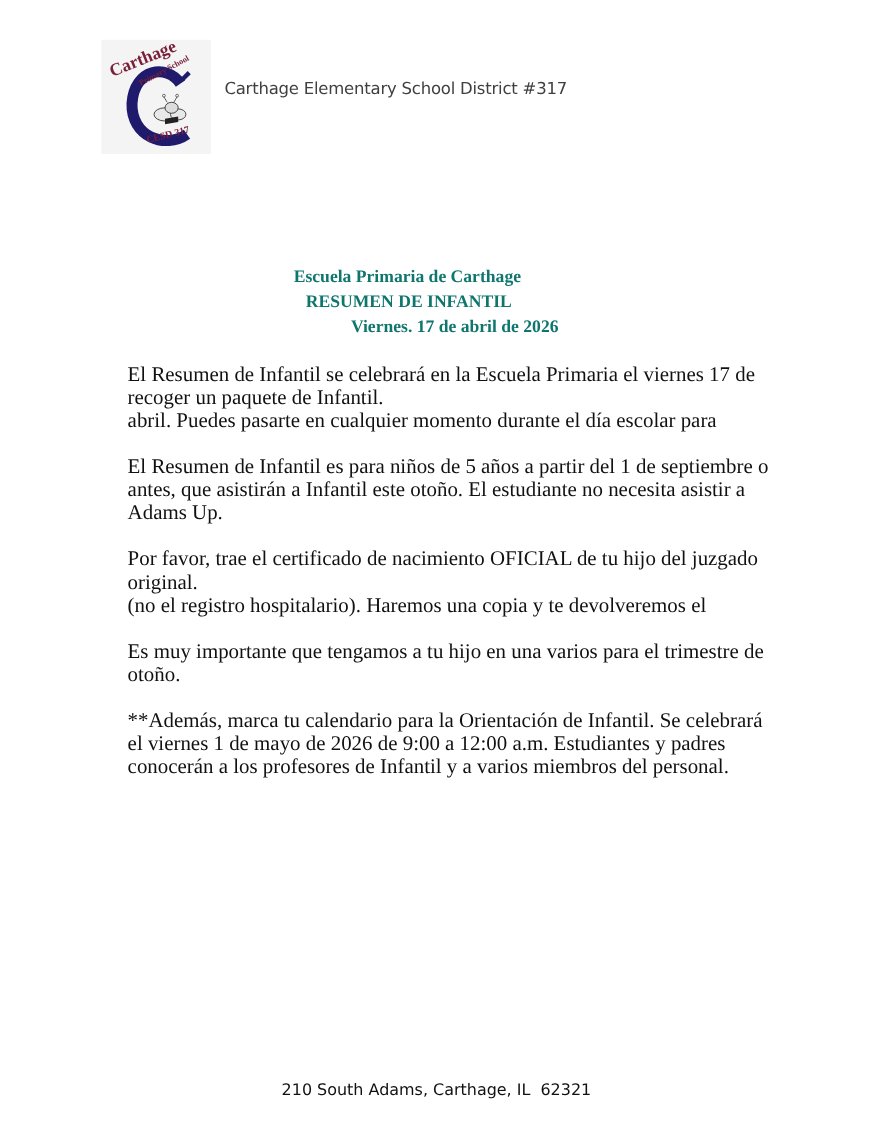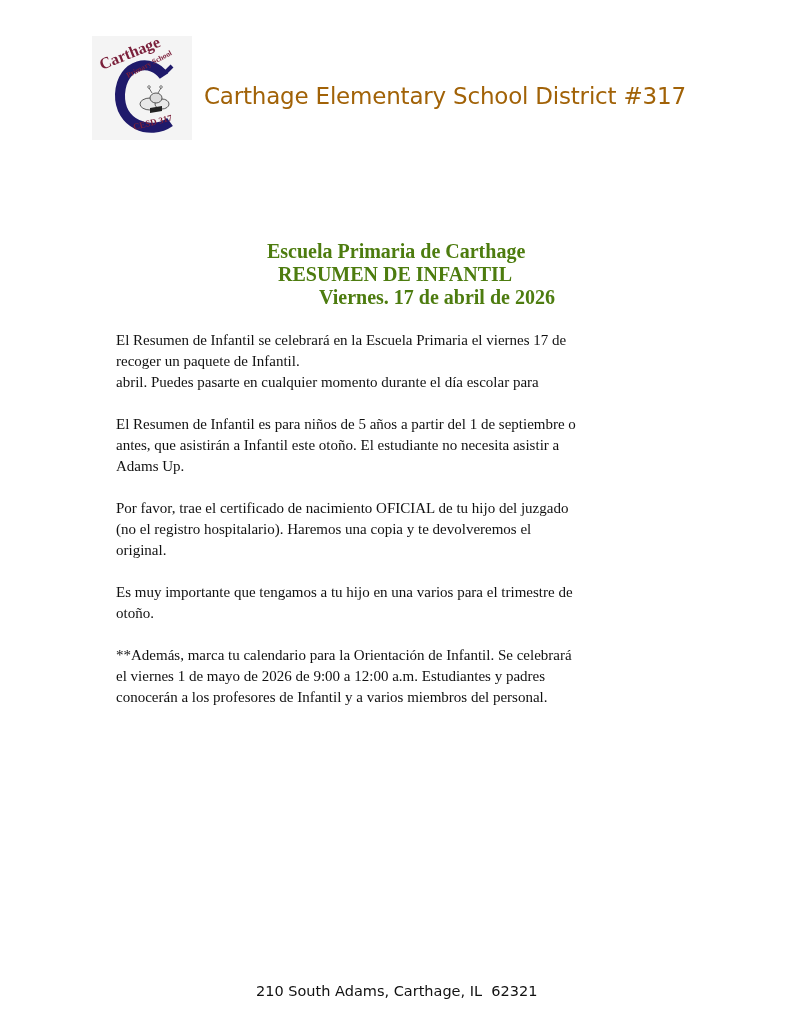--- a/index.html
+++ b/index.html
@@ -19,51 +19,50 @@
       left: 92px;
       top: 36px;
       width: 100px;
       height: 104px;
     }
     .district-title {
       position: absolute;
       left: 204px;
       top: 71px;
       font-family: "DejaVu Sans", sans-serif;
-      font-size: 23px;
-      color: #a16207;
+      font-size: 15px;
+      color: #404040;
       white-space: nowrap;
       letter-spacing: -0.2px;
-      margin-top: 12px;
     }
     .heading {
       position: absolute;
       left: 0;
       width: 688px;
       top: 240px;
       font-family: "Liberation Serif", serif;
       font-weight: bold;
-      font-size: 20px;
+      font-size: 16px;
       line-height: 23px;
-      color: #4d7c0f;
+      color: #0f766e;
     }
     .heading div {
       text-align: left;
       white-space: nowrap;
     }
     .heading .h1 { padding-left: 267px; }
     .heading .h2 { padding-left: 278px; }
     .heading .h3 { padding-left: 275px; margin-left: 44px; }
     .body-text {
       position: absolute;
       left: 116px;
       top: 330px;
       width: 570px;
       font-family: "Liberation Serif", serif;
-      font-size: 15px;
+      font-size: 19px;
       line-height: 21px;
       color: #111;
     }
     .para {
       margin: 0 0 21px 0;
     }
     .para .line {
       display: block;
       white-space: nowrap;
     }
@@ -121,22 +120,22 @@
     <span class="line">recoger un paquete de Infantil.</span>
     <span class="line">abril. Puedes pasarte en cualquier momento durante el día escolar para</span>
   </p>
   <p class="para">
     <span class="line">El Resumen de Infantil es para niños de 5 años a partir del 1 de septiembre o</span>
     <span class="line">antes, que asistirán a Infantil este otoño. El estudiante no necesita asistir a</span>
     <span class="line">Adams Up.</span>
   </p>
   <p class="para">
     <span class="line">Por favor, trae el certificado de nacimiento OFICIAL de tu hijo del juzgado</span>
+    <span class="line">original.</span>
     <span class="line">(no el registro hospitalario). Haremos una copia y te devolveremos el</span>
-    <span class="line">original.</span>
   </p>
   <p class="para">
     <span class="line">Es muy importante que tengamos a tu hijo en una varios para el trimestre de</span>
     <span class="line">otoño.</span>
   </p>
   <p class="para">
     <span class="line">**Además, marca tu calendario para la Orientación de Infantil. Se celebrará</span>
     <span class="line">el viernes 1 de mayo de 2026 de 9:00 a 12:00 a.m. Estudiantes y padres</span>
     <span class="line">conocerán a los profesores de Infantil y a varios miembros del personal.</span>
   </p>

